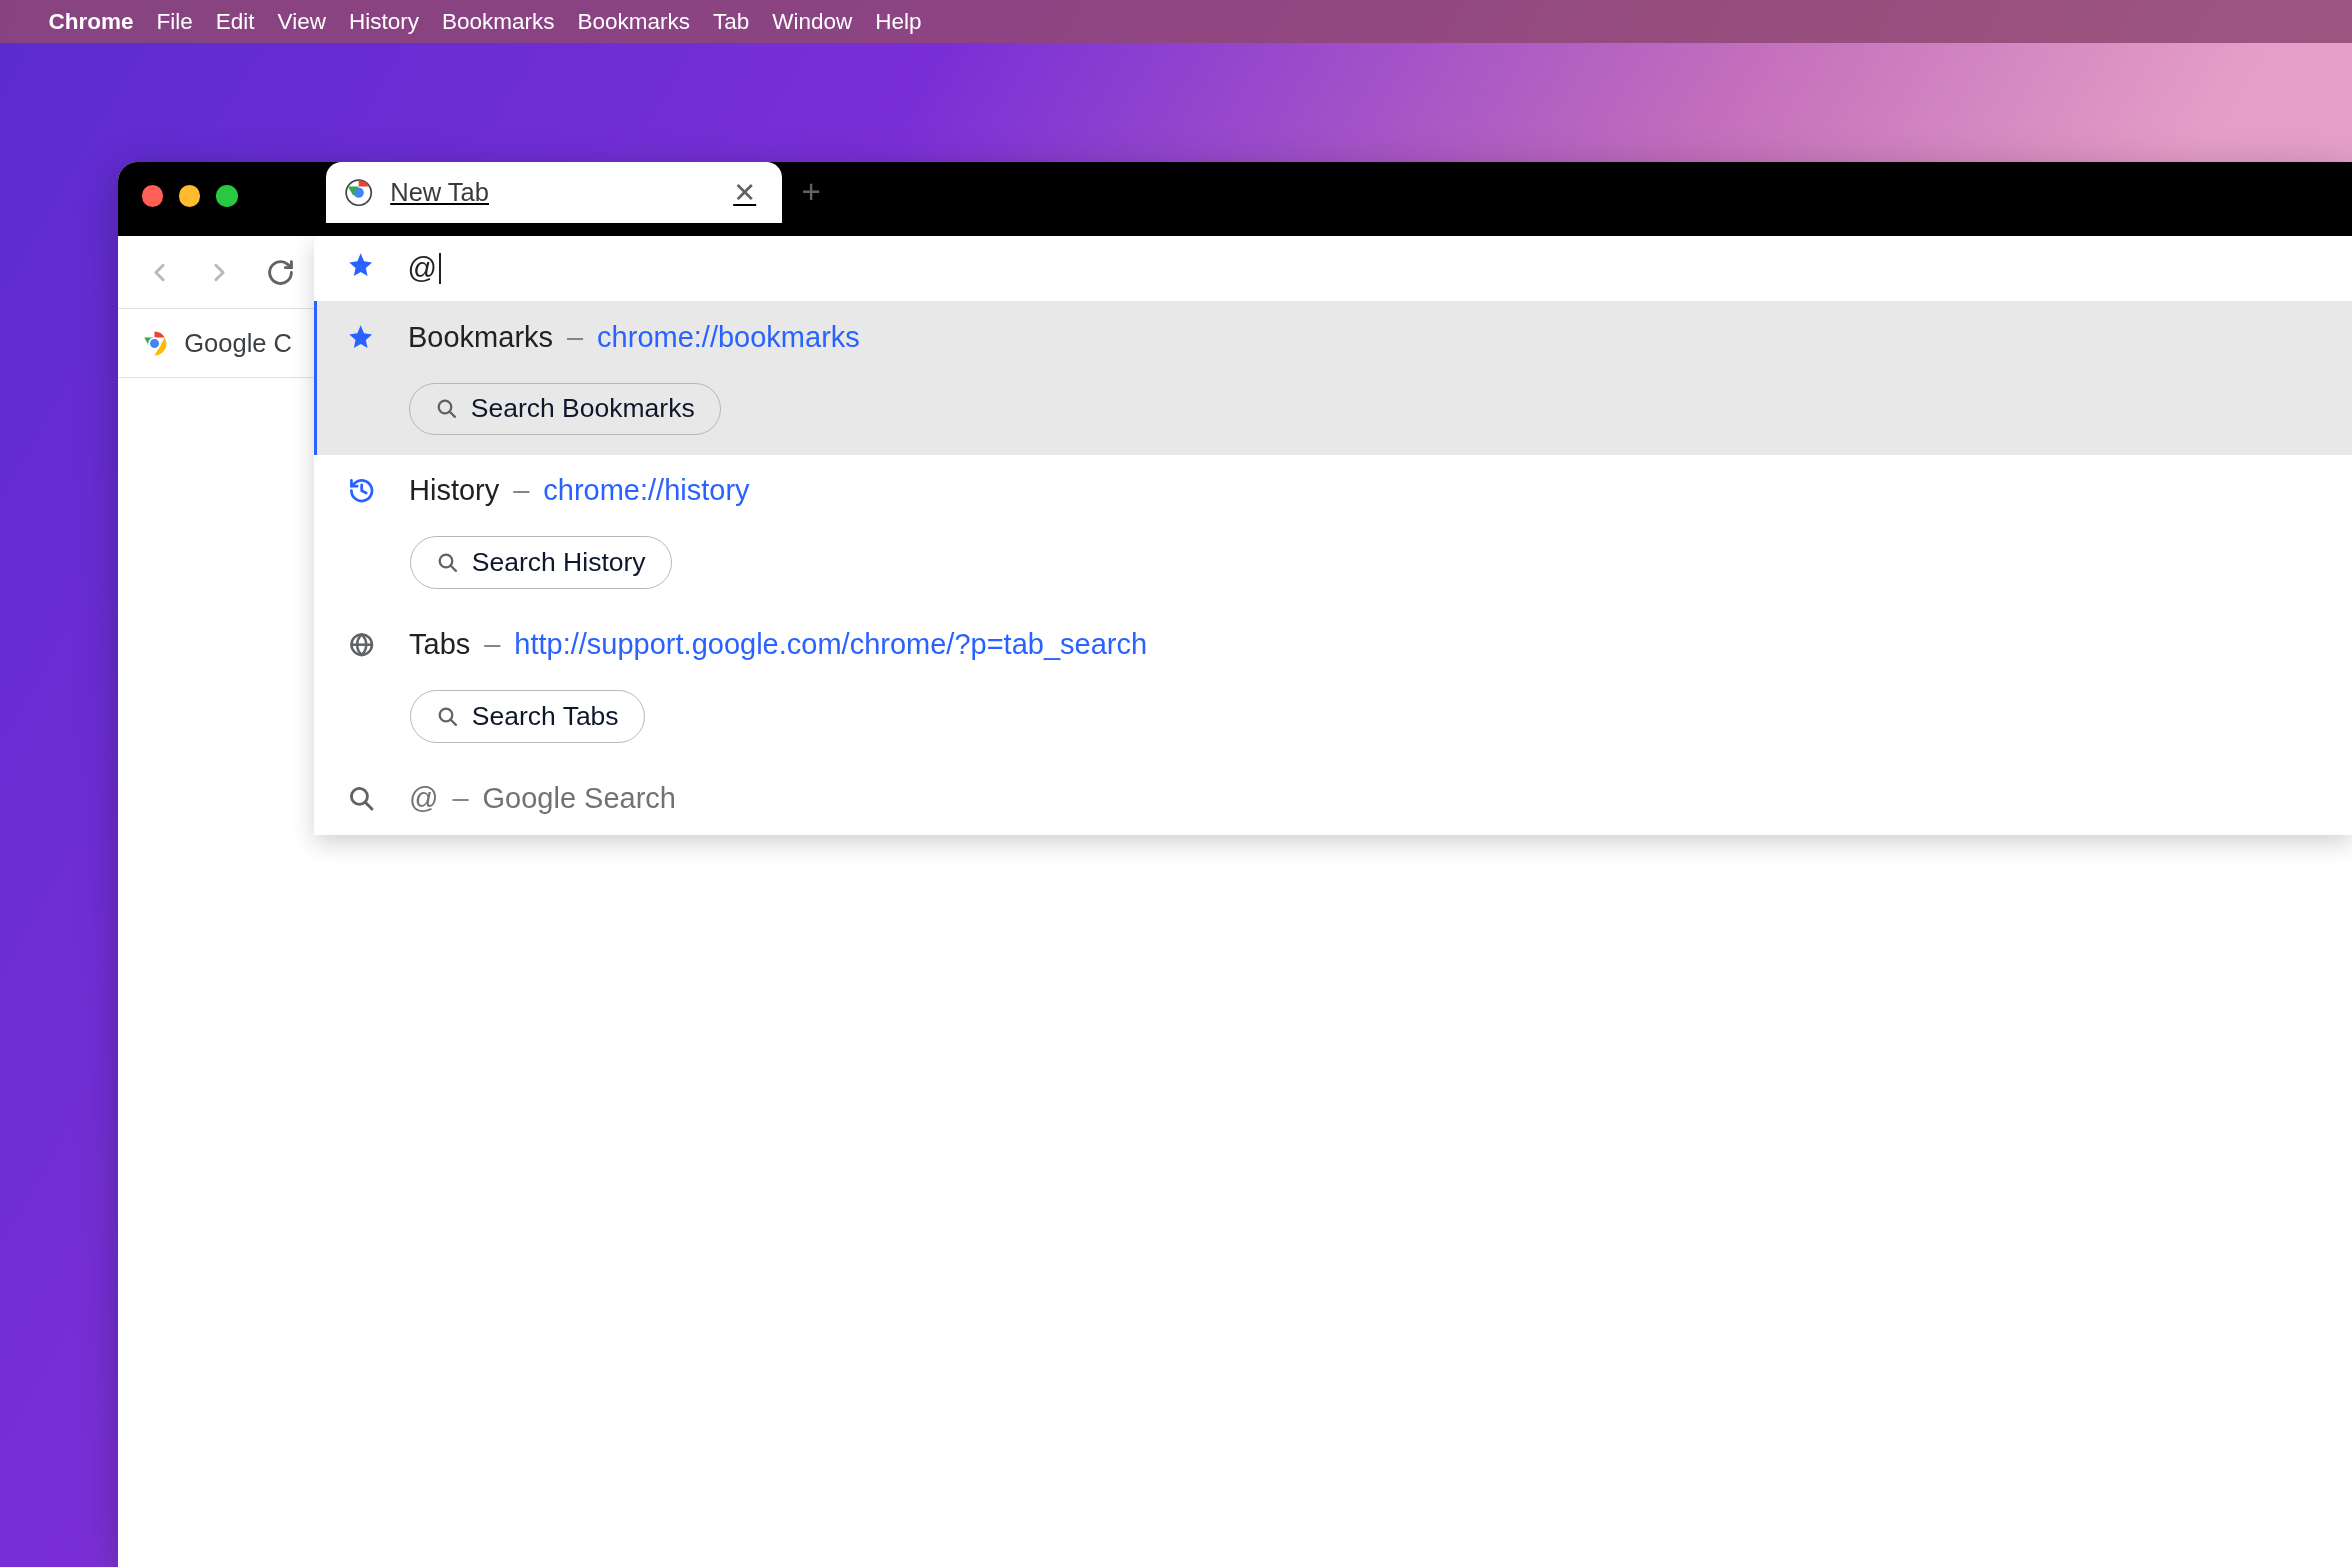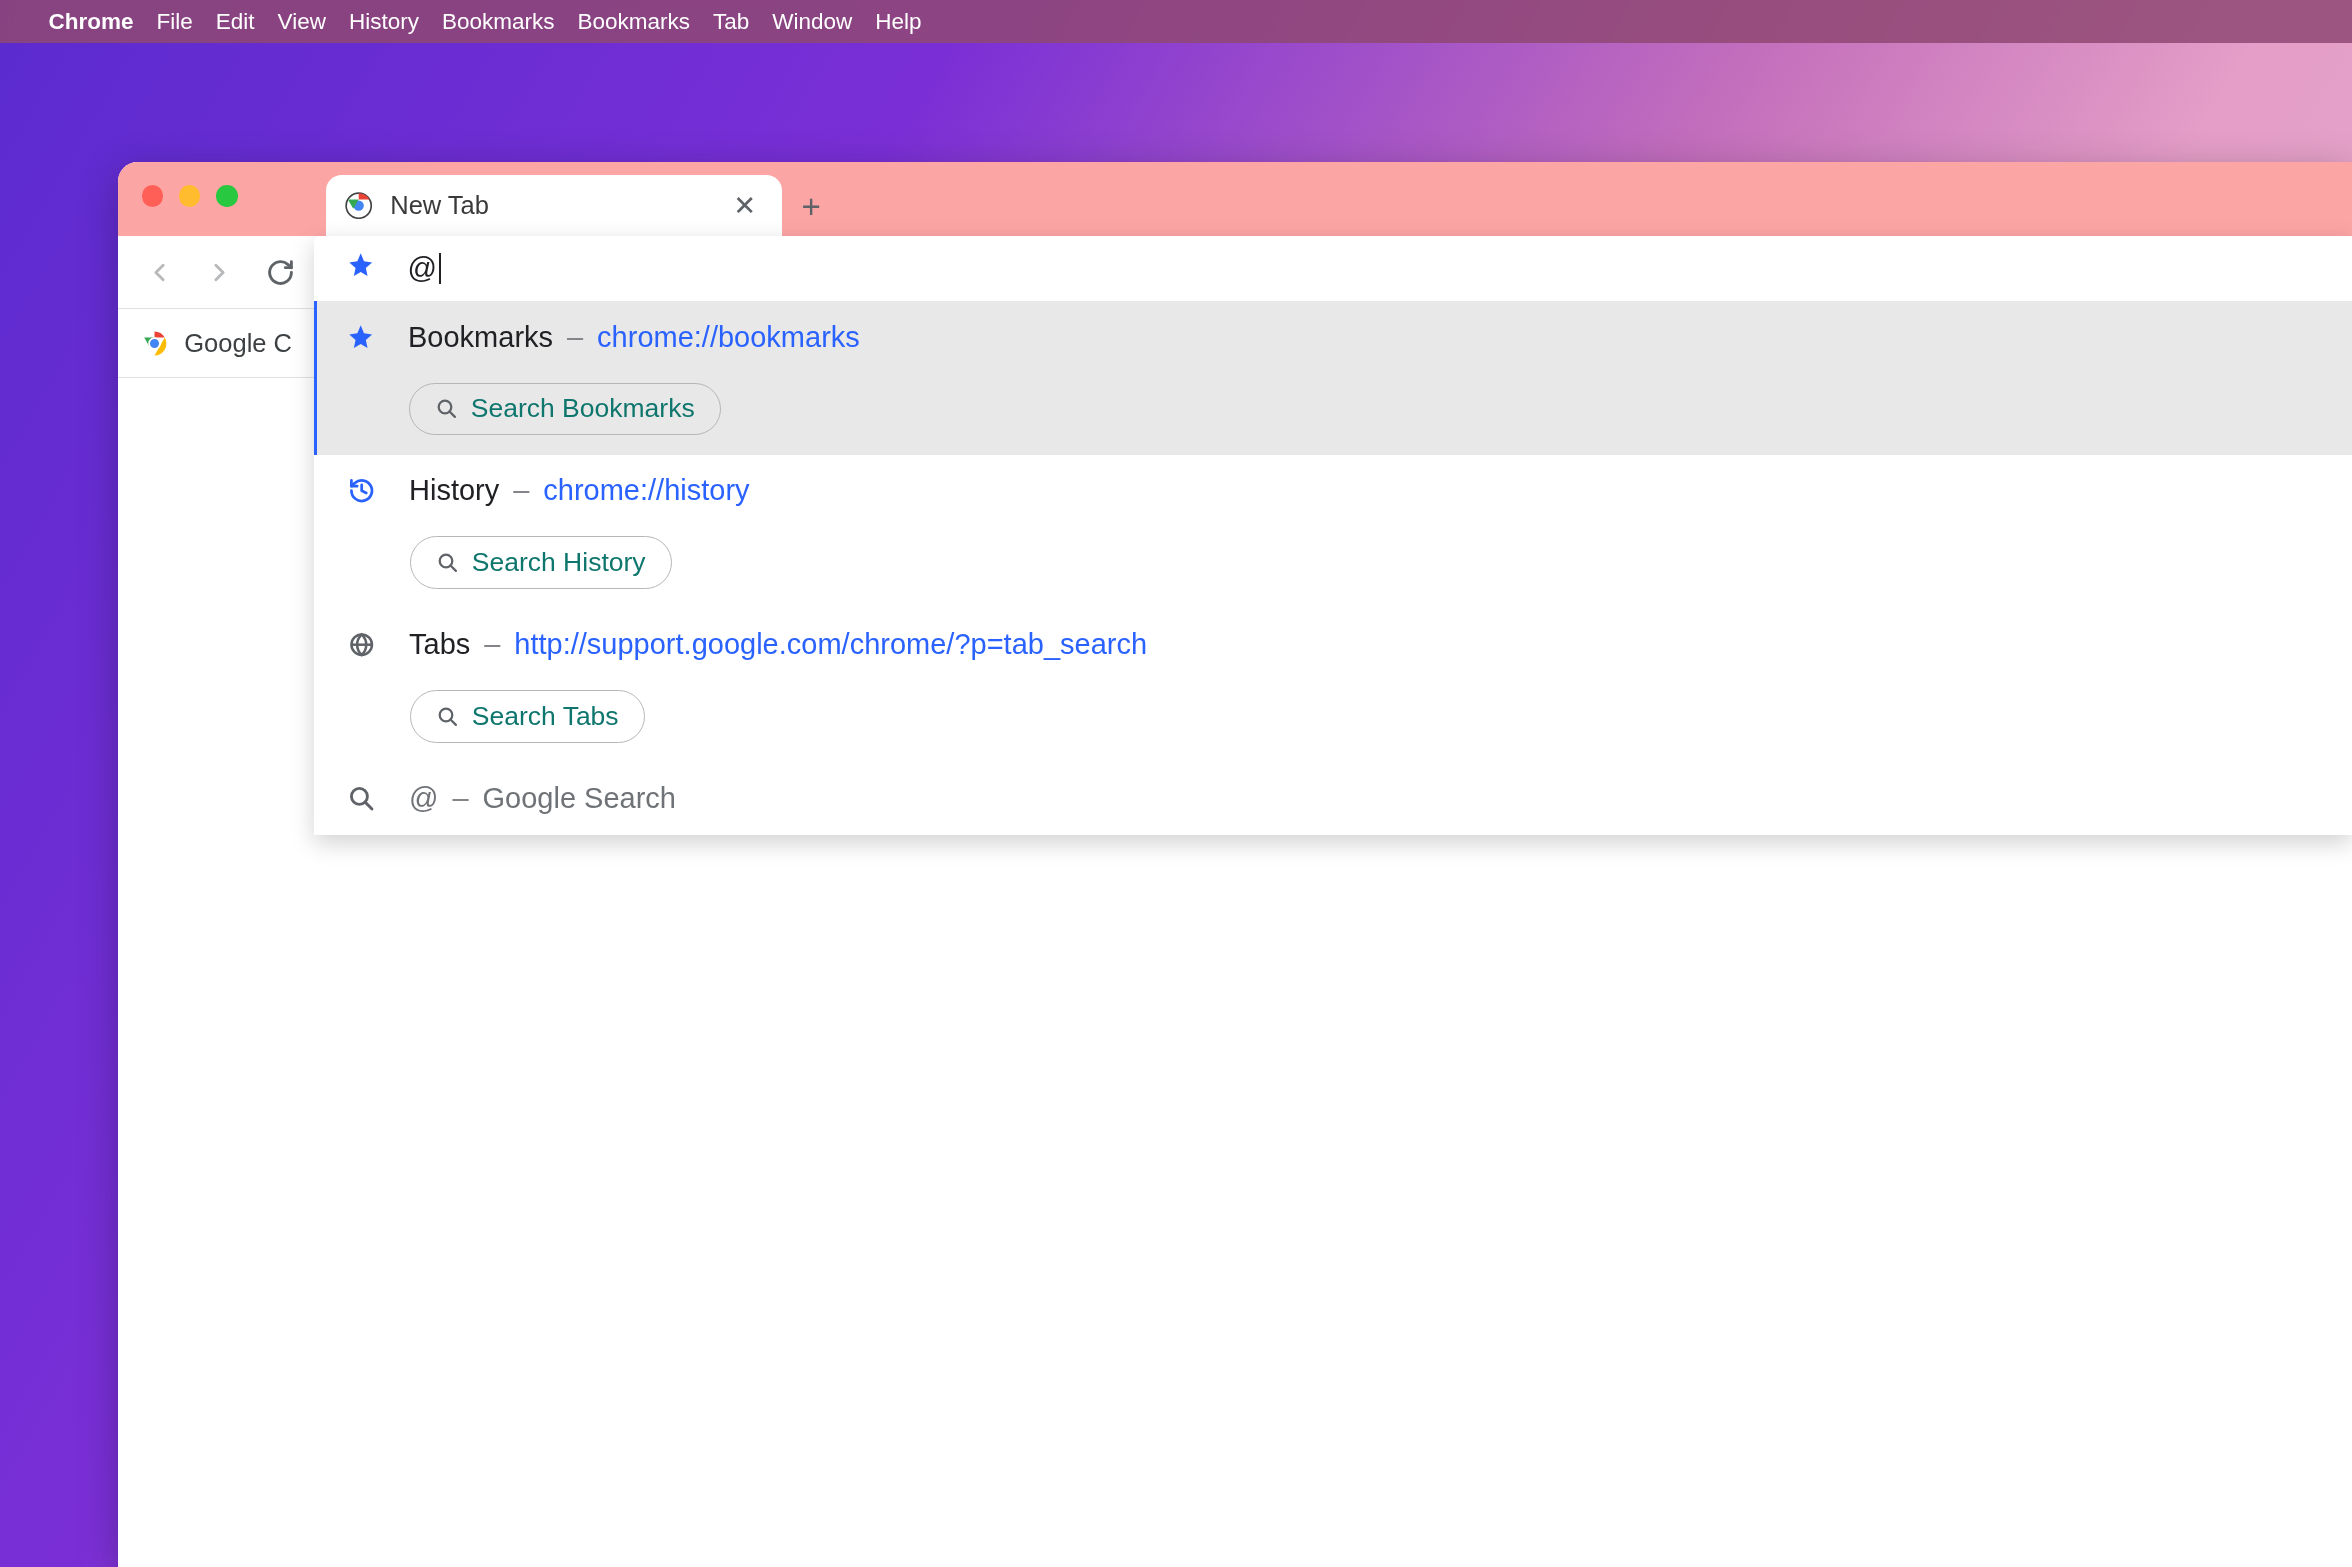--- a/index.html
+++ b/index.html
@@ -40,24 +40,25 @@
     background: #fff;
     border-top-left-radius: 19.6px;
     box-shadow: 0 9.8px 39px rgba(0,0,0,0.25);
     overflow: hidden;
     display: flex;
     flex-direction: column;
   }
 
   .tabstrip {
     height: 74px;
-    background: #fca5a5;
+    background: #000000;
     display: flex;
-    align-items: flex-end;
+    align-items: flex-start;
     padding-left: 23.5px;
+    text-decoration: underline;
   }
   .traffic-lights {
     display: flex;
     gap: 15.7px;
     align-items: center;
     align-self: center;
     margin-right: 88px;
     margin-bottom: 5.9px;
   }
   .traffic-lights .dot {
@@ -153,21 +154,21 @@
   .suggestion .row1 .dash { color:#838589; padding: 0 5.9px; }
   .suggestion .row1 .url  { color:#2962ff; }
   .suggestion .chip {
     margin-left: 63px;
     align-self:flex-start;
     display:flex; align-items:center; gap:13.7px;
     border: 1.5px solid #b6b7b9;
     border-radius: 979px;
     padding: 9.8px 25.5px;
     font-size: 26.5px;
-    color:#0f766e;
+    color:#0f172a;
     cursor:pointer;
   }
   .suggestion .chip svg { width:21.6px; height:21.6px; stroke:#5f6368; }
 
   .suggestion.simple .row1 .title { font-weight:600; }
   .suggestion.simple.soft .row1 .title { font-weight:400; color:#6f7276; }
   .suggestion.simple .row1 .desc { color:#6f7276; }
 
   
   .bookmark-bar {

